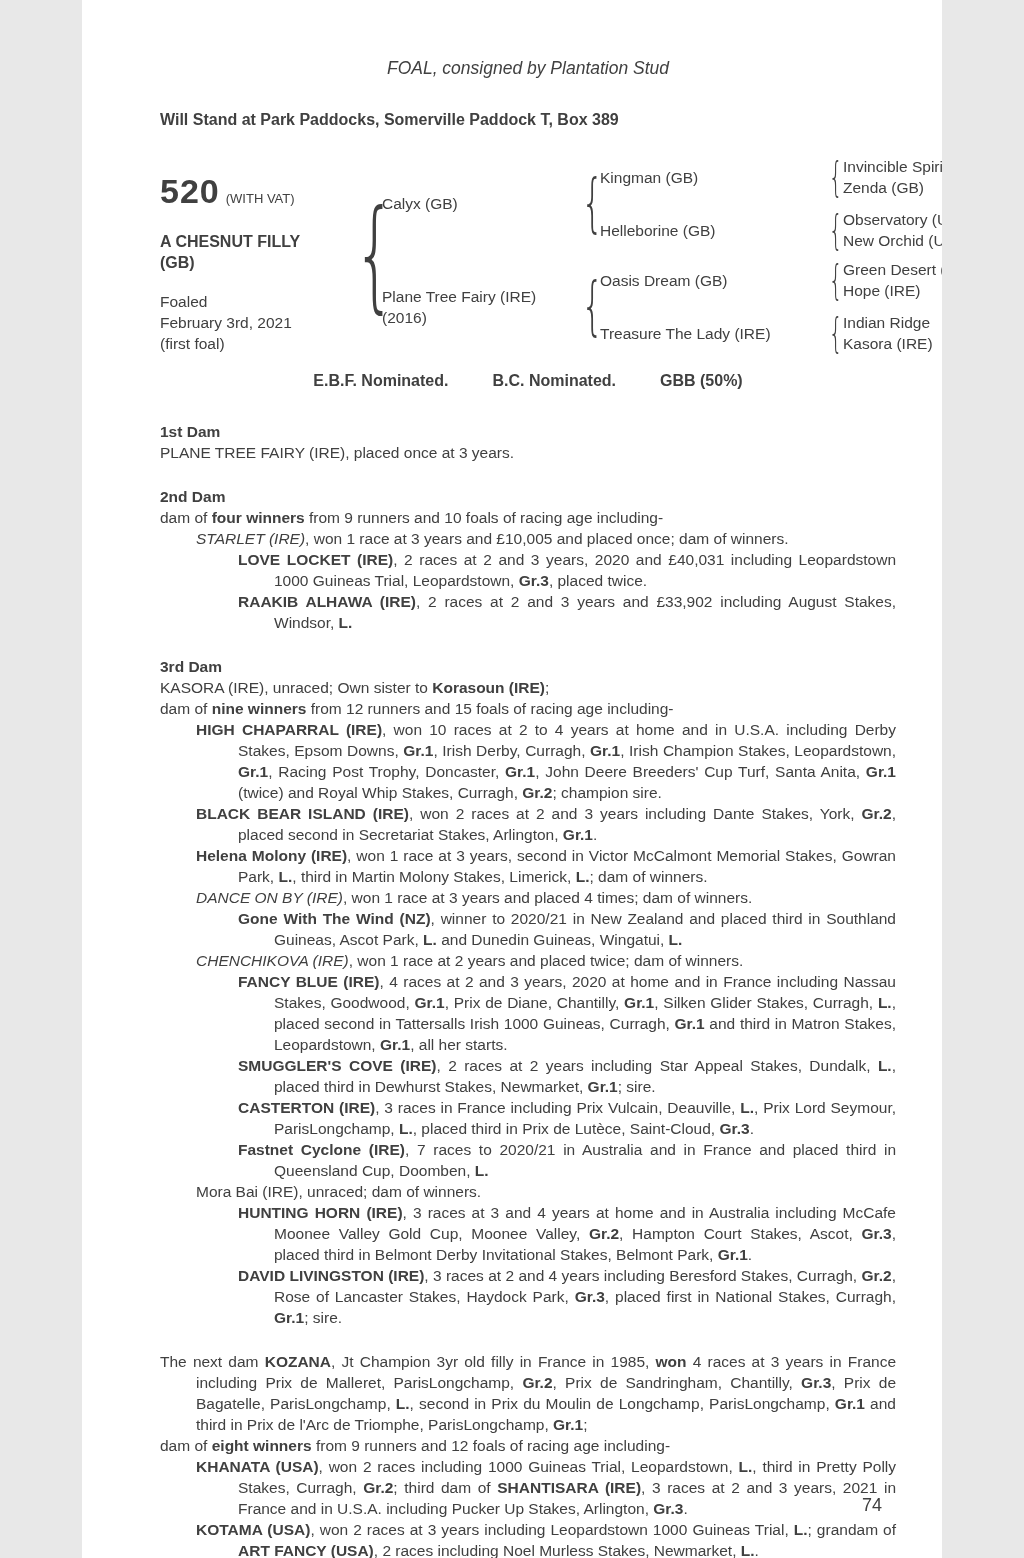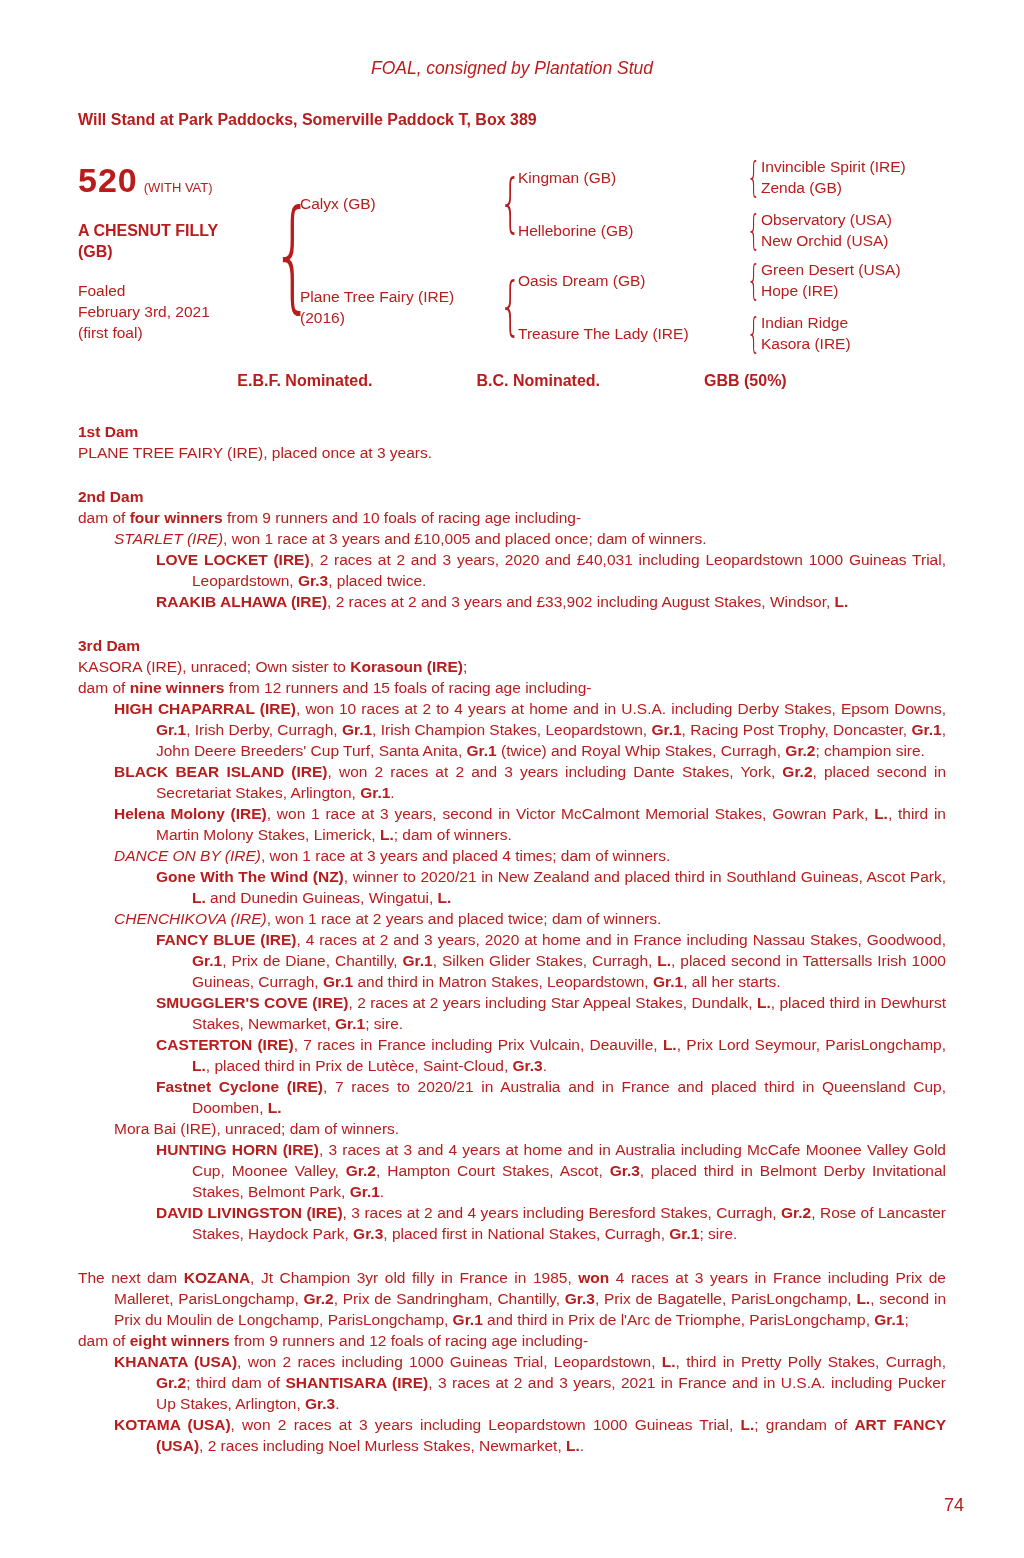--- a/index.html
+++ b/index.html
@@ -1,41 +1,41 @@
 <!DOCTYPE html>
 <html><head>
 <meta charset="utf-8">
 <style>
   * { margin:0; padding:0; box-sizing:border-box; }
   html,body { background:#e8e8e8; }
   .page {
-    width:1024px; height:1558px;
+    width:860px; height:1558px;
     margin:0 auto;
     background:#ffffff;
-    color:#b91c1c;
+    color:#404040;
     font-family:"Liberation Sans", sans-serif;
     font-size:15.5px;
     line-height:21px;
-    padding:58px 78px 0 78px;
+    padding:58px 46px 0 78px;
     position:relative;
     overflow:hidden;
   }
   .doc-title {
     text-align:center;
     font-style:italic;
     font-size:17.5px;
     margin-bottom:30px;
   }
   .stand-line {
     font-weight:bold;
     font-size:16px;
     margin-bottom:26px;
   }
   
-  .ped-wrap { display:flex; align-items:center; margin-bottom:16px; }
+  .ped-wrap { display:flex; align-items:flex-end; margin-bottom:16px; }
   .lot-info { width:207px; flex-shrink:0; padding-top:2px; }
   .lot-num-row { display:flex; align-items:baseline; gap:6px; }
   .lot-num { font-size:34px; font-weight:bold; letter-spacing:1px; }
   .vat-note { font-size:13px; }
   .horse-name { font-weight:bold; font-size:16px; margin-top:22px; line-height:21px; }
   .foal-details { margin-top:18px; font-size:15.5px; }
   .ped-tree { display:flex; align-items:center; }
   .brace { width:15px; flex-shrink:0; display:flex; align-items:center; justify-content:center; overflow:visible; }
   .brace > span {
     display:block; line-height:0.95;
@@ -46,21 +46,21 @@
   }
   .gcol { display:flex; flex-direction:column; }
   .gen1-col { gap:8px; }
   .gen2-col { gap:11px; }
   .g-row { display:flex; align-items:center; }
   .gen1-name { width:203px; flex-shrink:0; }
   .gen2-name { width:228px; flex-shrink:0; }
   .gen3-col .gen3-name { line-height:21px; white-space:nowrap; }
   
   .nominations {
-    display:flex; justify-content:center; gap:104px;
+    display:flex; justify-content:center; gap:44px;
     font-weight:bold; font-size:16px;
     margin:6px 0 30px 0;
   }
   
   .dam-section { margin-bottom:23px; }
   .sec-heading { font-weight:bold; }
   .para { text-align:justify; }
   .para .b { font-weight:bold; }
   .para .i { font-style:italic; }
   .l0 { padding-left:36px;  text-indent:-36px; }
@@ -193,21 +193,21 @@
         <div class="para l0"><span>KASORA (IRE), unraced; Own sister to </span><span class="b">Korasoun (IRE)</span><span>;</span></div>
         <div class="para l0"><span>dam of </span><span class="b">nine winners</span><span> from 12 runners and 15 foals of racing age including-</span></div>
         <div class="para l1"><span class="b">HIGH CHAPARRAL (IRE)</span><span>, won 10 races at 2 to 4 years at home and in U.S.A. including Derby Stakes, Epsom Downs, </span><span class="b">Gr.1</span><span>, Irish Derby, Curragh, </span><span class="b">Gr.1</span><span>, Irish Champion Stakes, Leopardstown, </span><span class="b">Gr.1</span><span>, Racing Post Trophy, Doncaster, </span><span class="b">Gr.1</span><span>, John Deere Breeders' Cup Turf, Santa Anita, </span><span class="b">Gr.1</span><span> (twice) and Royal Whip Stakes, Curragh, </span><span class="b">Gr.2</span><span>; champion sire.</span></div>
         <div class="para l1"><span class="b">BLACK BEAR ISLAND (IRE)</span><span>, won 2 races at 2 and 3 years including Dante Stakes, York, </span><span class="b">Gr.2</span><span>, placed second in Secretariat Stakes, Arlington, </span><span class="b">Gr.1</span><span>.</span></div>
         <div class="para l1"><span class="b">Helena Molony (IRE)</span><span>, won 1 race at 3 years, second in Victor McCalmont Memorial Stakes, Gowran Park, </span><span class="b">L.</span><span>, third in Martin Molony Stakes, Limerick, </span><span class="b">L.</span><span>; dam of winners.</span></div>
         <div class="para l1"><span class="i">DANCE ON BY (IRE)</span><span>, won 1 race at 3 years and placed 4 times; dam of winners.</span></div>
         <div class="para l2"><span class="b">Gone With The Wind (NZ)</span><span>, winner to 2020/21 in New Zealand and placed third in Southland Guineas, Ascot Park, </span><span class="b">L.</span><span> and Dunedin Guineas, Wingatui, </span><span class="b">L.</span></div>
         <div class="para l1"><span class="i">CHENCHIKOVA (IRE)</span><span>, won 1 race at 2 years and placed twice; dam of winners.</span></div>
         <div class="para l2"><span class="b">FANCY BLUE (IRE)</span><span>, 4 races at 2 and 3 years, 2020 at home and in France including Nassau Stakes, Goodwood, </span><span class="b">Gr.1</span><span>, Prix de Diane, Chantilly, </span><span class="b">Gr.1</span><span>, Silken Glider Stakes, Curragh, </span><span class="b">L.</span><span>, placed second in Tattersalls Irish 1000 Guineas, Curragh, </span><span class="b">Gr.1</span><span> and third in Matron Stakes, Leopardstown, </span><span class="b">Gr.1</span><span>, all her starts.</span></div>
         <div class="para l2"><span class="b">SMUGGLER'S COVE (IRE)</span><span>, 2 races at 2 years including Star Appeal Stakes, Dundalk, </span><span class="b">L.</span><span>, placed third in Dewhurst Stakes, Newmarket, </span><span class="b">Gr.1</span><span>; sire.</span></div>
-        <div class="para l2"><span class="b">CASTERTON (IRE)</span><span>, 7 races in France including Prix Vulcain, Deauville, </span><span class="b">L.</span><span>, Prix Lord Seymour, ParisLongchamp, </span><span class="b">L.</span><span>, placed third in Prix de Lutèce, Saint-Cloud, </span><span class="b">Gr.3</span><span>.</span></div>
+        <div class="para l2"><span class="b">CASTERTON (IRE)</span><span>, 3 races in France including Prix Vulcain, Deauville, </span><span class="b">L.</span><span>, Prix Lord Seymour, ParisLongchamp, </span><span class="b">L.</span><span>, placed third in Prix de Lutèce, Saint-Cloud, </span><span class="b">Gr.3</span><span>.</span></div>
         <div class="para l2"><span class="b">Fastnet Cyclone (IRE)</span><span>, 7 races to 2020/21 in Australia and in France and placed third in Queensland Cup, Doomben, </span><span class="b">L.</span></div>
         <div class="para l1"><span>Mora Bai (IRE), unraced; dam of winners.</span></div>
         <div class="para l2"><span class="b">HUNTING HORN (IRE)</span><span>, 3 races at 3 and 4 years at home and in Australia including McCafe Moonee Valley Gold Cup, Moonee Valley, </span><span class="b">Gr.2</span><span>, Hampton Court Stakes, Ascot, </span><span class="b">Gr.3</span><span>, placed third in Belmont Derby Invitational Stakes, Belmont Park, </span><span class="b">Gr.1</span><span>.</span></div>
         <div class="para l2"><span class="b">DAVID LIVINGSTON (IRE)</span><span>, 3 races at 2 and 4 years including Beresford Stakes, Curragh, </span><span class="b">Gr.2</span><span>, Rose of Lancaster Stakes, Haydock Park, </span><span class="b">Gr.3</span><span>, placed first in National Stakes, Curragh, </span><span class="b">Gr.1</span><span>; sire.</span></div>
       </section>
       <section class="dam-section">
         <div class="para l0"><span>The next dam </span><span class="b">KOZANA</span><span>, Jt Champion 3yr old filly in France in 1985, </span><span class="b">won</span><span> 4 races at 3 years in France including Prix de Malleret, ParisLongchamp, </span><span class="b">Gr.2</span><span>, Prix de Sandringham, Chantilly, </span><span class="b">Gr.3</span><span>, Prix de Bagatelle, ParisLongchamp, </span><span class="b">L.</span><span>, second in Prix du Moulin de Longchamp, ParisLongchamp, </span><span class="b">Gr.1</span><span> and third in Prix de l'Arc de Triomphe, ParisLongchamp, </span><span class="b">Gr.1</span><span>;</span></div>
         <div class="para l0"><span>dam of </span><span class="b">eight winners</span><span> from 9 runners and 12 foals of racing age including-</span></div>
         <div class="para l1"><span class="b">KHANATA (USA)</span><span>, won 2 races including 1000 Guineas Trial, Leopardstown, </span><span class="b">L.</span><span>, third in Pretty Polly Stakes, Curragh, </span><span class="b">Gr.2</span><span>; third dam of </span><span class="b">SHANTISARA (IRE)</span><span>, 3 races at 2 and 3 years, 2021 in France and in U.S.A. including Pucker Up Stakes, Arlington, </span><span class="b">Gr.3</span><span>.</span></div>
         <div class="para l1"><span class="b">KOTAMA (USA)</span><span>, won 2 races at 3 years including Leopardstown 1000 Guineas Trial, </span><span class="b">L.</span><span>; grandam of </span><span class="b">ART FANCY (USA)</span><span>, 2 races including Noel Murless Stakes, Newmarket, </span><span class="b">L.</span><span>.</span></div>

